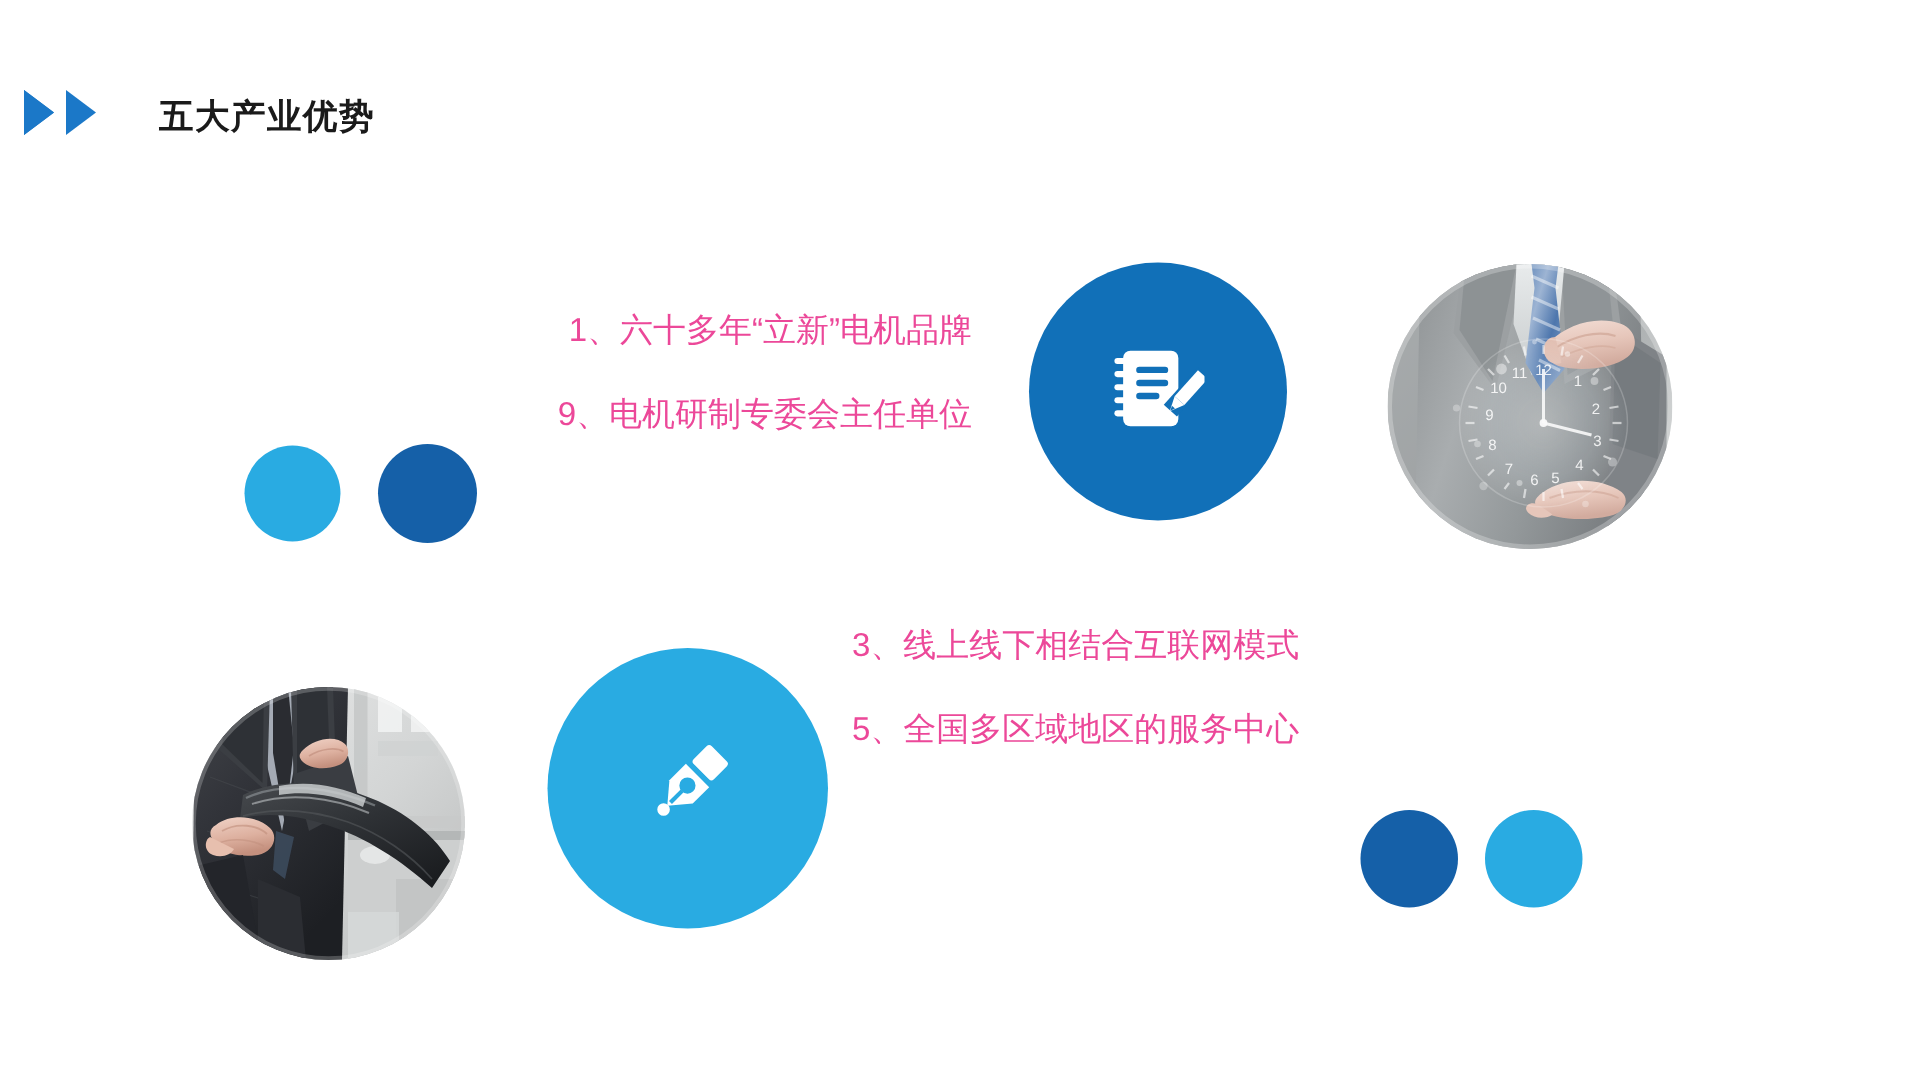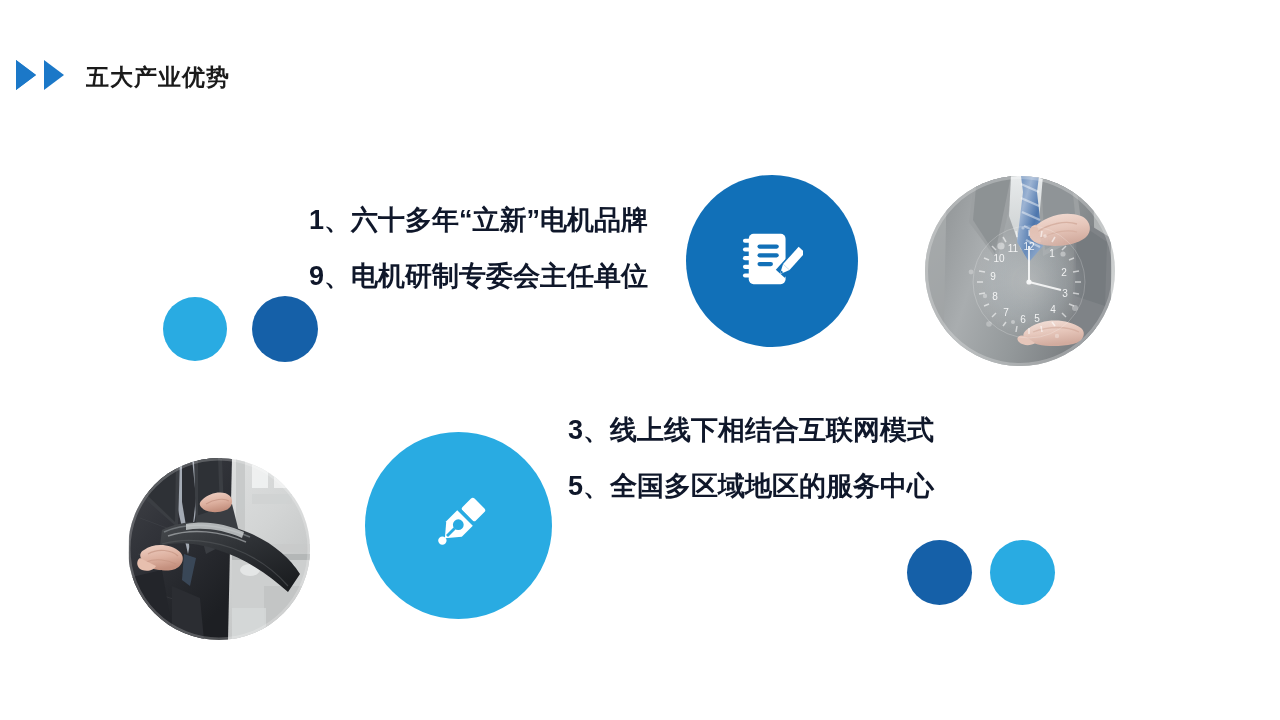--- a/index.html
+++ b/index.html
@@ -25,34 +25,34 @@
     top: 55px;
     display: flex;
     align-items: center;
     height: 44px;
   }
   .chevrons {
     display: block;
     margin-left: 14px;
   }
   #title-text {
-    margin-left: 10px;
+    margin-left: 30px;
     font-size: 23px;
     font-weight: bold;
     color: #1a1a1a;
     letter-spacing: 1px;
     white-space: nowrap;
   }
 
   
   .text-block {
     position: absolute;
-    color: #0f172a;
-    font-weight: bold;
-    font-size: 27px;
+    color: #ec4899;
+    font-weight: normal;
+    font-size: 22px;
     line-height: 56px;
     white-space: nowrap;
   }
   #bullets-top {
     left: 258px;
     top: 192px;
     text-align: right;
     width: 390px;
   }
   #bullets-bottom {

